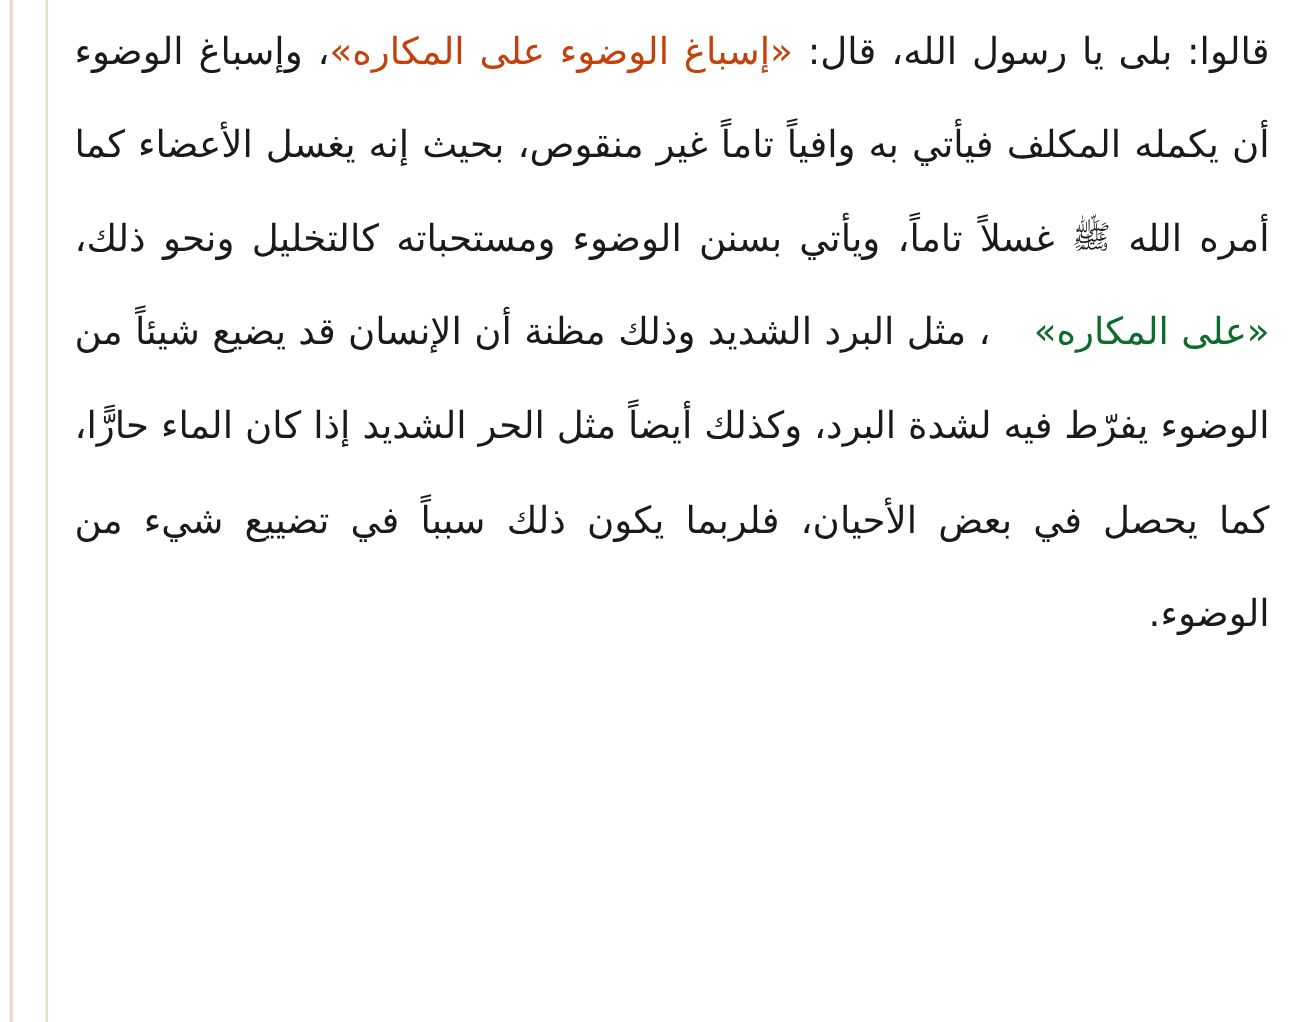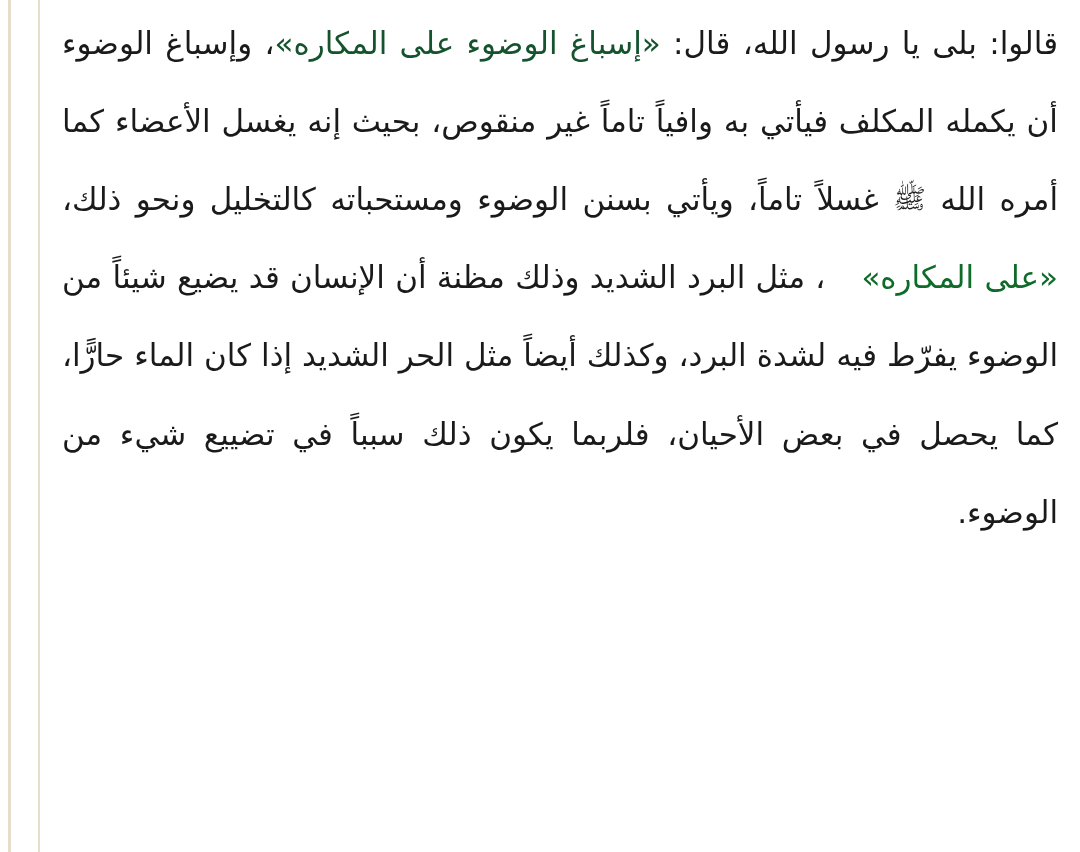--- a/index.html
+++ b/index.html
@@ -59,21 +59,21 @@
     text-align: justify;
     text-align-last: right;
     font-family: "DejaVu Sans", "Liberation Sans", sans-serif;
     font-size: 31px;
     line-height: 2.52;
     color: #1a1a1a;
     letter-spacing: 0;
     margin: 0;
   }
   .quote {
-    color: #14532d;
+    color: #c2410c;
     margin-top: 40px;
   }
   .quote-dark {
     color: #0f6b2a;
     margin-left: 36px;
   }
   .sallallahu {
     font-size: 27px;
     vertical-align: 2px;
   }

